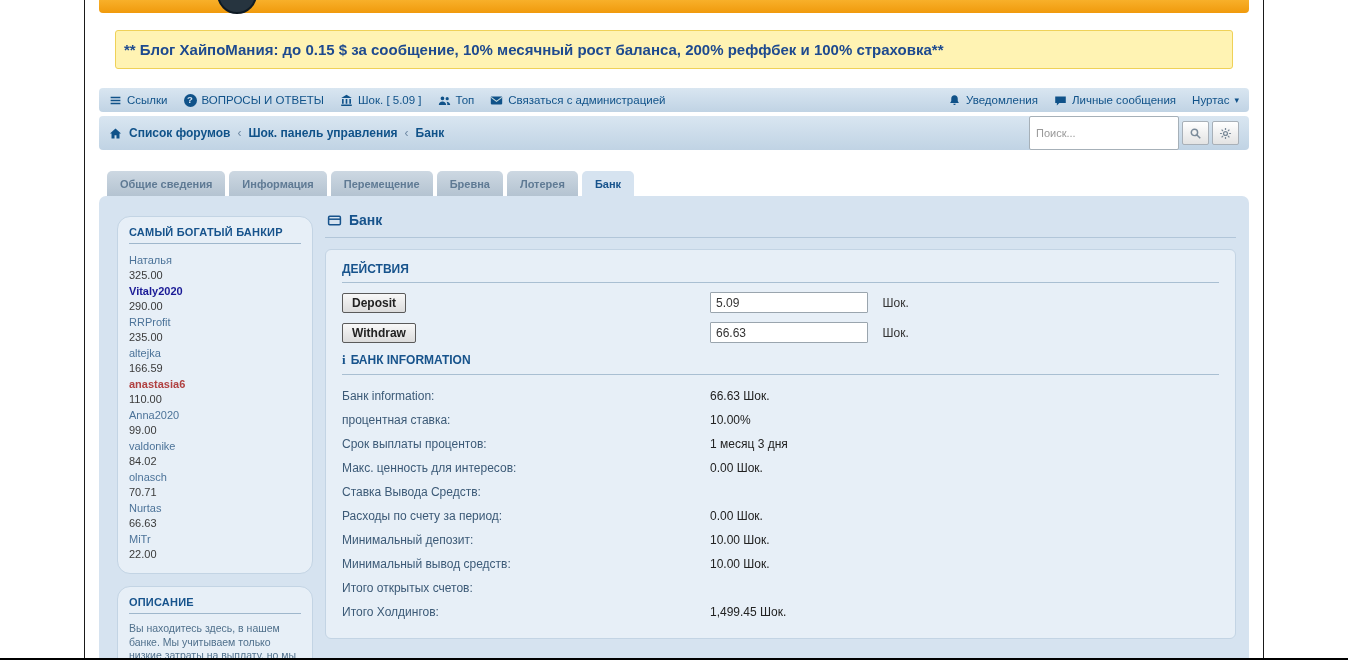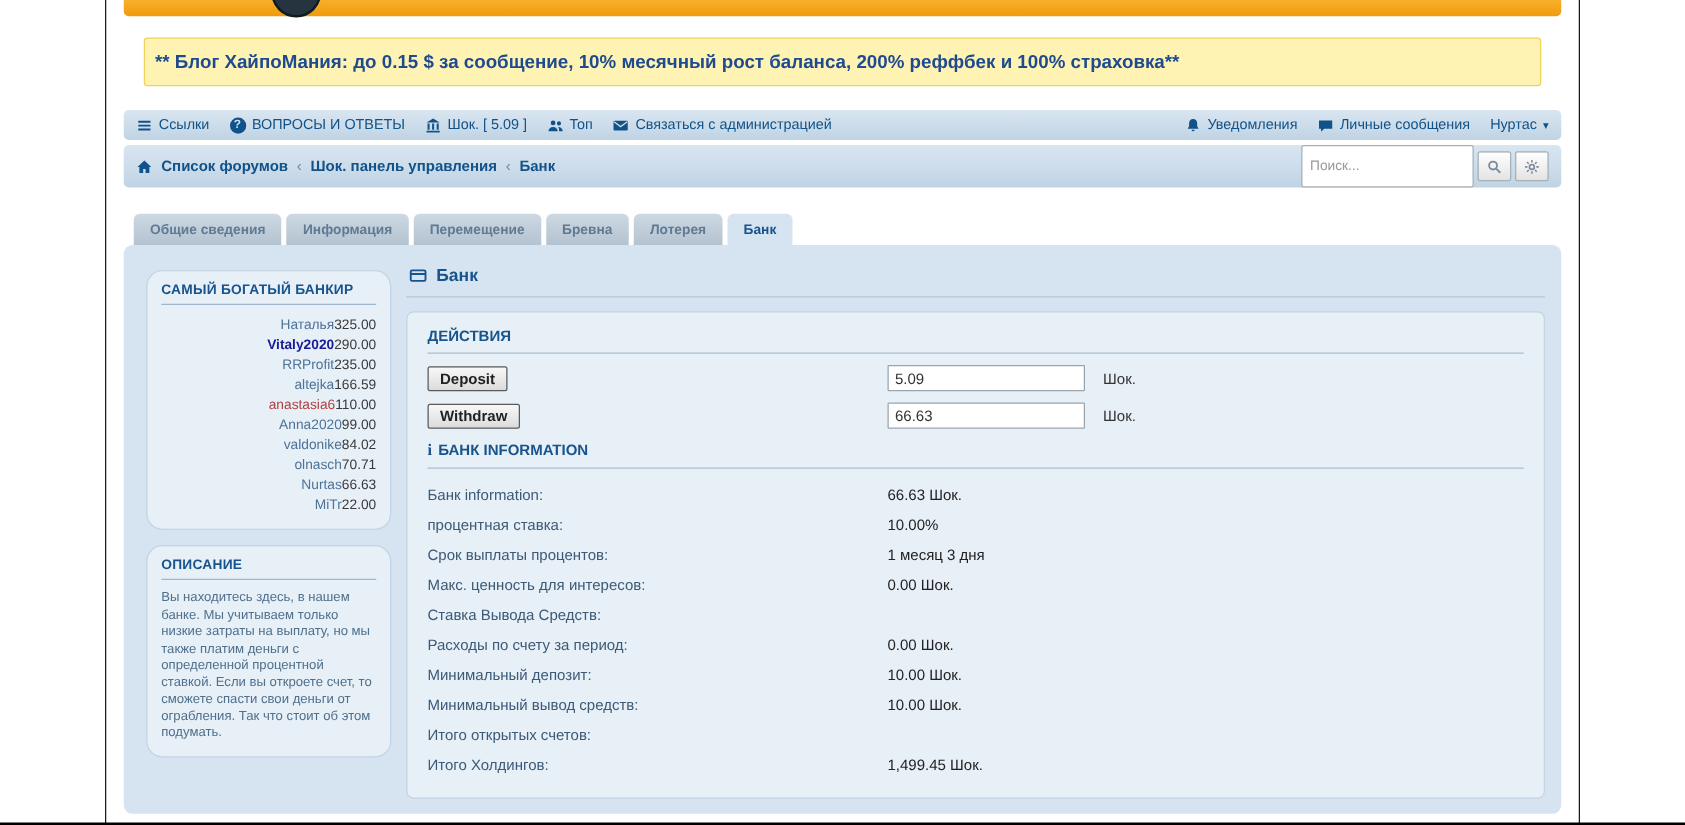--- a/index.html
+++ b/index.html
@@ -21,39 +21,39 @@
   .bar { background:linear-gradient(#d9e6f1,#c0d3e4); border-radius:4px; color:#105289; }
   .navbar { margin-top:19px; height:24px; display:flex; align-items:center; padding:0 10px; font-size:11.5px; gap:16px; }
   .navbar a, .crumbbar a, .footbar a { color:#105289; text-decoration:none; display:inline-flex; align-items:center; gap:5px; cursor:pointer; }
   .nav-right { margin-left:auto; display:flex; align-items:center; gap:16px; }
   .caret { font-size:9px; color:#105289; }
 
   .crumbbar { margin-top:4px; height:34px; display:flex; align-items:center; padding:0 10px; font-size:12px; }
   .crumbs { display:flex; align-items:center; gap:7px; font-weight:bold; }
   .crumb-sep { color:#6f8aa5; font-weight:normal; }
   .searchbox { margin-left:auto; display:flex; align-items:center; gap:3px; }
-  .searchbox input { width:138px; height:23px; border:1px solid #a6b0b8; border-radius:2px; padding:16px 6px; font-size:11px; color:#555; background:#fff; font-family:"Liberation Sans",sans-serif; }
+  .searchbox input { width:150px; height:23px; border:1px solid #a6b0b8; border-radius:2px; padding:16px 6px; font-size:11px; color:#555; background:#fff; font-family:"Liberation Sans",sans-serif; }
   .searchbox input::placeholder { color:#999; }
   .sbtn { width:27px; height:24px; border:1px solid #a8b0b8; background:linear-gradient(#ffffff,#e3e3e3); border-radius:2px; display:inline-flex; align-items:center; justify-content:center; color:#7a8a99; cursor:pointer; padding:0; }
 
   
   .tabs { margin-top:21px; display:flex; gap:4px; padding-left:8px; }
   .tab { background:linear-gradient(#cdd8e2,#b4c3d1); color:#5f7a94; font-weight:bold; font-size:11px; padding:7px 13px 6px; border-radius:5px 5px 0 0; text-decoration:none; cursor:pointer; }
   .tab.active { background:#d6e3f0; color:#17538c; }
 
   
   .wrapper { background:#d6e3f0; border-radius:7px; padding:8px 13px 12px 18px; display:flex; gap:12px; min-height:420px; }
   .leftcol { width:196px; flex:0 0 196px; display:flex; flex-direction:column; gap:12px; padding-top:12px; }
   .panel { background:#e7eff7; border:1px solid #c3d4e4; border-radius:13px; padding:9px 11px 11px; }
   .panel h3 { margin:0 0 8px; font-size:11px; color:#17538c; border-bottom:1px solid #9fb7cc; padding-bottom:5px; font-weight:bold; letter-spacing:.2px; }
-  .brow { display:flex; justify-content:flex-end; font-size:11px; line-height:15px; padding:0.5px 0; }
+  .brow { display:flex; justify-content:center; font-size:11px; line-height:15px; padding:0.5px 0;flex-direction:column; }
   .brow .name { color:#4c7399; text-decoration:none; cursor:pointer; }
   .brow .val { color:#3a3a3a; }
   .brow.hl-navy .name { color:#1a1a96; font-weight:bold; }
-  .brow.hl-red .name { color:#b04040; font-weight:normal; }
+  .brow.hl-red .name { color:#b04040; font-weight:bold; }
   .desc { margin:0; font-size:10.5px; line-height:13.5px; color:#50708c; }
 
   .rightcol { flex:1; padding-top:4px; }
   .content-head { display:flex; align-items:center; gap:7px; color:#17538c; font-weight:bold; font-size:14px; padding:4px 2px 9px; border-bottom:1px solid #b2c6d9; }
   .main-panel { background:#e7eff7; border:1px solid #c3d4e4; border-radius:6px; margin-top:11px; padding:12px 16px 14px; }
   .sect { color:#17538c; font-weight:bold; font-size:12px; border-bottom:1px solid #a9bfd2; padding-bottom:6px; margin-bottom:9px; display:flex; align-items:center; gap:5px; }
   .sect.second { margin-top:9px; }
   .action-row { display:grid; grid-template-columns:368px 1fr; align-items:center; margin-bottom:9px; }
   .action-row button { justify-self:start; border:1px solid #5a5a5a; background:linear-gradient(#f8f8f8,#dcdcdc); padding:2px 9px; font-weight:bold; font-size:12px; color:#222; border-radius:2px; cursor:pointer; font-family:"Liberation Sans",sans-serif; }
   .action-row input { width:158px; height:21px; border:1px solid #9aa5ae; border-radius:1px; padding:0 5px; font-size:12px; color:#333; background:#fff; font-family:"Liberation Sans",sans-serif; }

